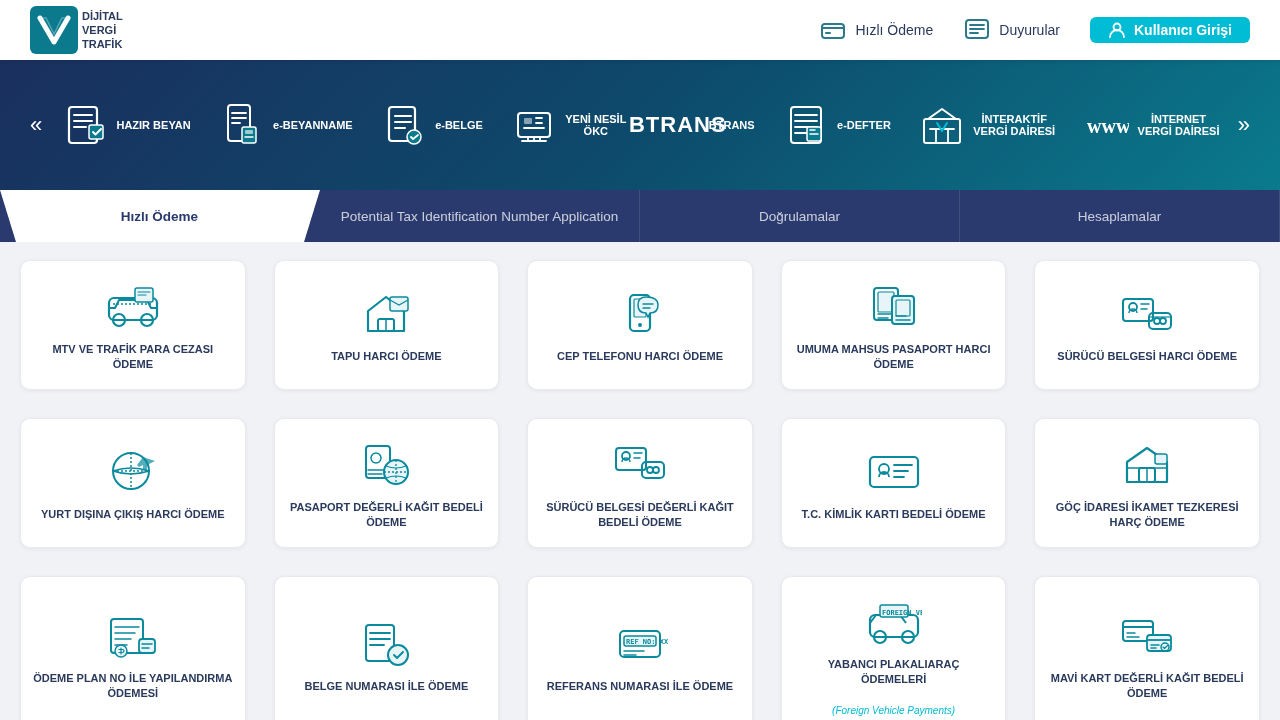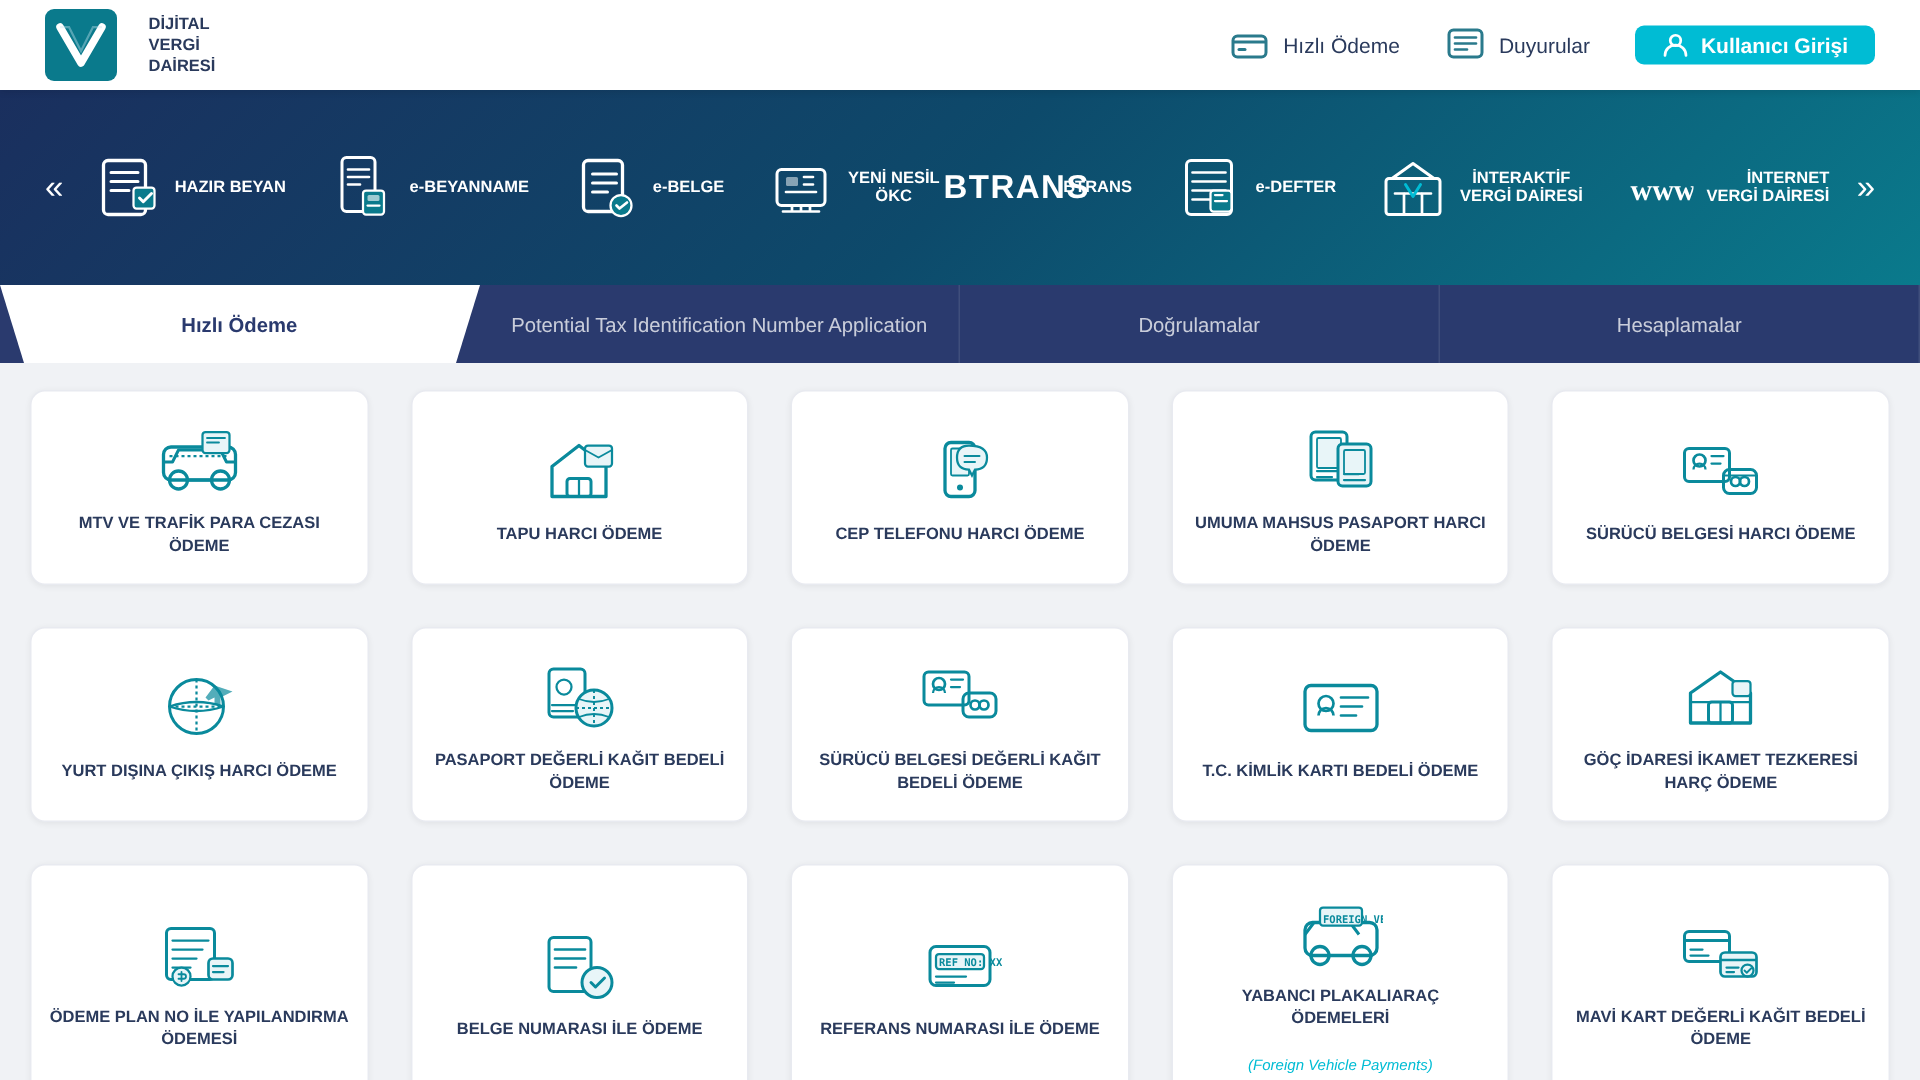--- a/index.html
+++ b/index.html
@@ -24,21 +24,21 @@
     }
     .logo-v {
       width: 48px;
       height: 48px;
     }
     .logo-text {
       font-size: 11px;
       font-weight: 700;
       color: #2a3a5c;
       line-height: 1.3;
-      margin-left: 21px;
+      margin-left: 4px;
     }
     .header-right {
       display: flex;
       align-items: center;
       gap: 30px;
     }
     .header-link {
       display: flex;
       align-items: center;
       gap: 8px;
@@ -203,21 +203,21 @@
 <div class="header">
   <div class="logo-area">
     <svg class="logo-v" viewBox="0 0 48 48" fill="none" xmlns="http://www.w3.org/2000/svg">
       <rect width="48" height="48" rx="6" fill="#0a7a8c"></rect>
       <path d="M10 12 L24 36 L38 12" stroke="white" stroke-width="5" stroke-linecap="round" stroke-linejoin="round" fill="none"></path>
       <path d="M10 12 L16 12 L24 28 L32 12 L38 12" stroke="#c8e6f0" stroke-width="1.5" fill="none" opacity="0.4"></path>
     </svg>
     <div class="logo-text">
       <div>DİJİTAL</div>
       <div>VERGİ</div>
-      <div>DAİRESİ</div>
+      <div>TRAFİK</div>
     </div>
   </div>
   <div class="header-right">
     <a class="header-link">
       <span class="icon-circle">
         <svg width="26" height="22" viewBox="0 0 26 22" fill="none">
           <rect x="2" y="5" width="22" height="14" rx="3" stroke="#2a7a8c" stroke-width="2"></rect>
           <path d="M2 9h22" stroke="#2a7a8c" stroke-width="2"></path>
           <rect x="5" y="13" width="6" height="2" rx="1" fill="#2a7a8c"></rect>
         </svg>
@@ -328,21 +328,21 @@
       </div>
       <span style="text-align:center">İNTERAKTİF<br>VERGİ DAİRESİ</span>
     </div>
 
     <div class="nav-item">
       <div class="nav-item-icon">
         <svg width="44" height="40" viewBox="0 0 44 40" fill="none">
           <text x="2" y="28" font-size="20" font-weight="900" fill="white" font-family="serif">www</text>
         </svg>
       </div>
-      <span style="text-align:right">İNTERNET<br>VERGİ DAİRESİ</span>
+      <span style="text-align:center">İNTERNET<br>VERGİ DAİRESİ</span>
     </div>
 
   </div>
   <span class="nav-arrow">»</span>
 </div>
 
 <div class="tab-nav">
   <div class="tab-item active">
     <span>Hızlı Ödeme</span>
   </div>

